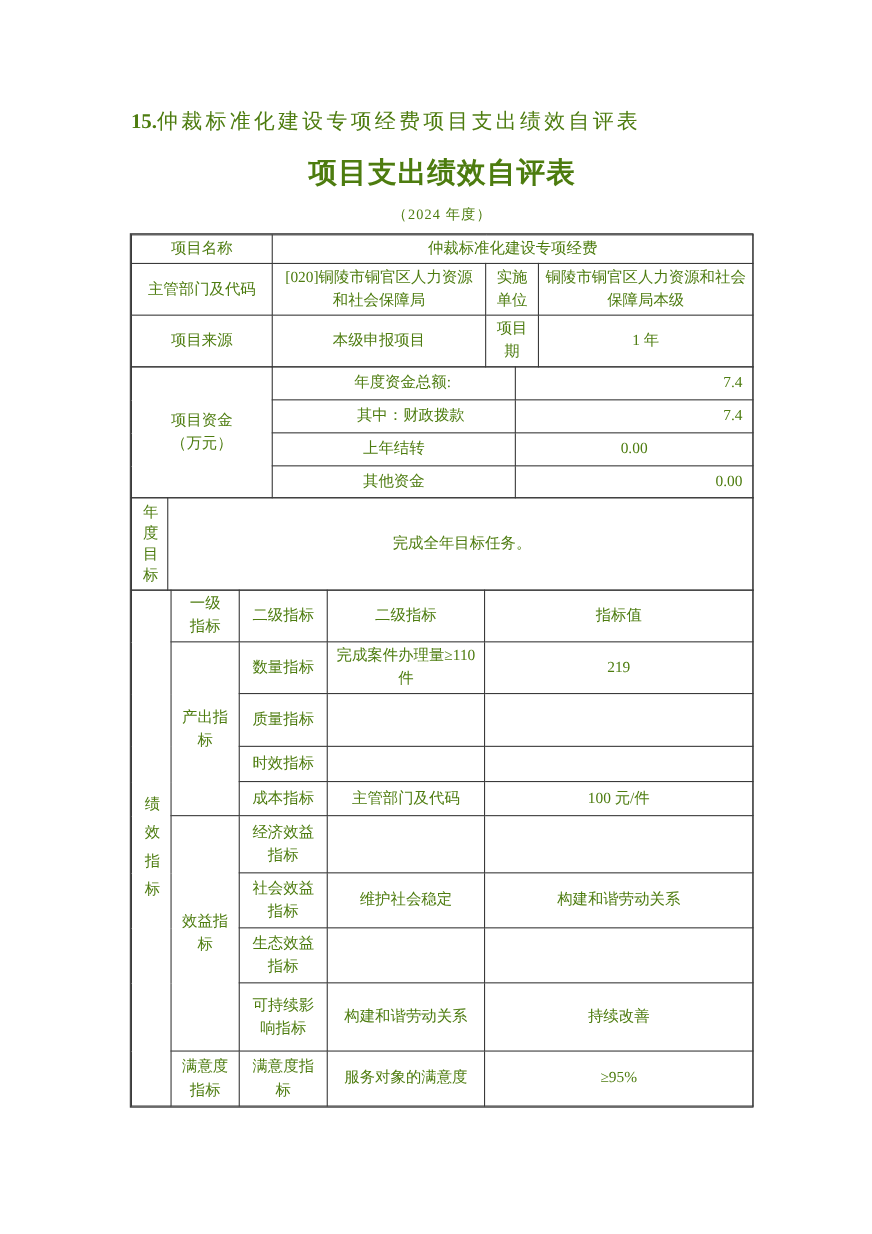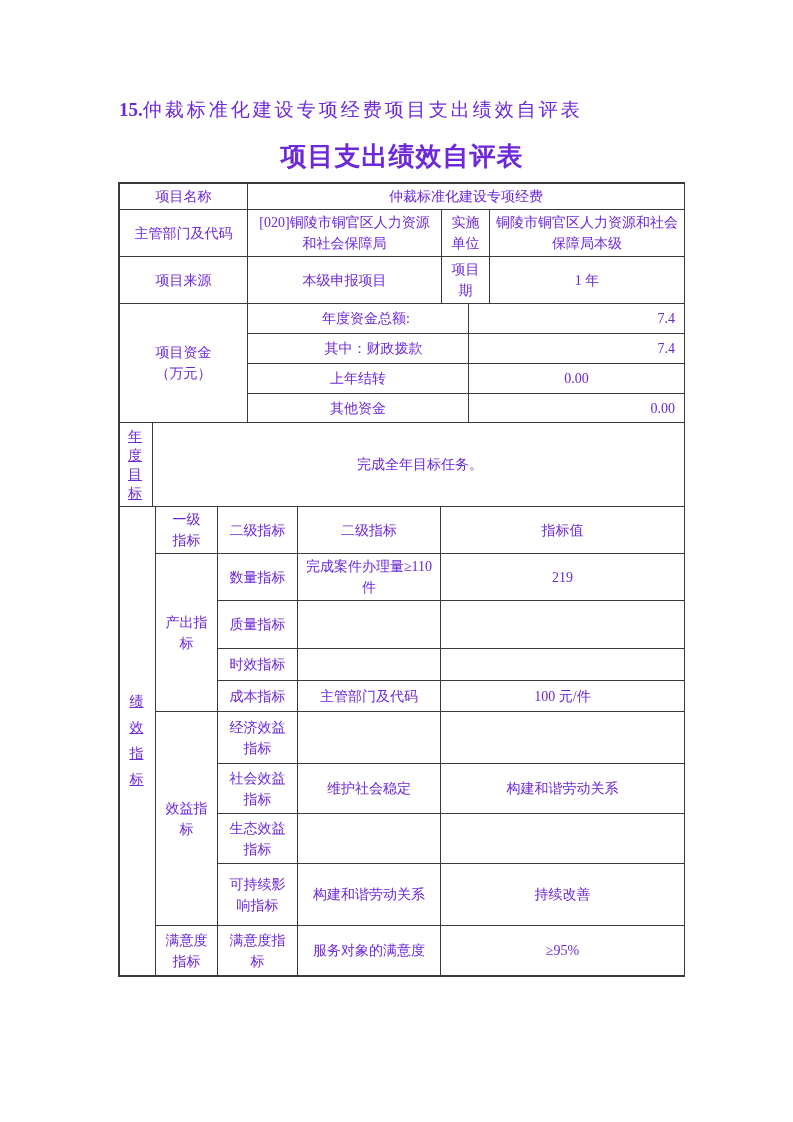--- a/index.html
+++ b/index.html
@@ -1,20 +1,20 @@
 <!DOCTYPE html>
 <html><head>
 <meta charset="utf-8">
 <style>
   html,body { margin:0; padding:0; background:#ffffff; }
   .sheet {
     position:relative; width:793px; height:1122px; margin:0 auto;
     background:#ffffff; overflow:hidden;
     font-family:"Liberation Serif","DejaVu Serif",serif;
-    color:#6d28d9;
+    color:#4d7c0f;
   }
   .content { position:absolute; left:119px; top:0; width:566px; }
 
   .heading { margin-top:97px; font-size:19px; letter-spacing:3px; white-space:nowrap; }
   .heading .num { font-weight:bold; letter-spacing:0; font-size:19px; }
   .form-title {
     margin:16px 0 0 0; text-align:center;
     font-family:"Liberation Sans","DejaVu Sans",sans-serif;
     font-size:26px; font-weight:bold; letter-spacing:1px;
   }
@@ -28,36 +28,37 @@
     font-size:14px; line-height:1.5; padding:2px 6px;
     word-break:break-all; overflow:hidden;
   }
   .al { text-align:center; }
   .ar { text-align:right; padding-right:9px; }
   .indent1 { padding-left:22px; }
   .indent2 { padding-left:37px; }
   .prelines { white-space:pre-line;margin-left:36px; }
   .goal-text { padding-left:9px; }
 
-  .vtext { display:block; width:1.15em; margin:0 auto; word-break:break-all; text-align:left;text-decoration:underline; }
+  .vtext { display:block; width:1.15em; margin:0 auto; word-break:break-all; text-align:right; }
   .lh-goal { line-height:19px; }
   .lh-perf { line-height:26px; }
   .cw2 { display:inline-block; width:2.2em; word-break:break-all; vertical-align:middle; }
 </style>
 </head>
 <body>
 
 <div class="sheet">
   <div class="content">
 
     <div class="heading">
       <span class="num">15.</span><span>仲裁标准化建设专项经费项目支出绩效自评表</span>
     </div>
 
     <div class="form-title">项目支出绩效自评表</div>
+    <div class="form-year">（2024 年度）</div>
 
     <div class="grid">
 
       <table>
         <colgroup>
             <col style="width:128px">
             <col style="width:194px">
             <col style="width:48px">
             <col style="width:195px">
           </colgroup>

